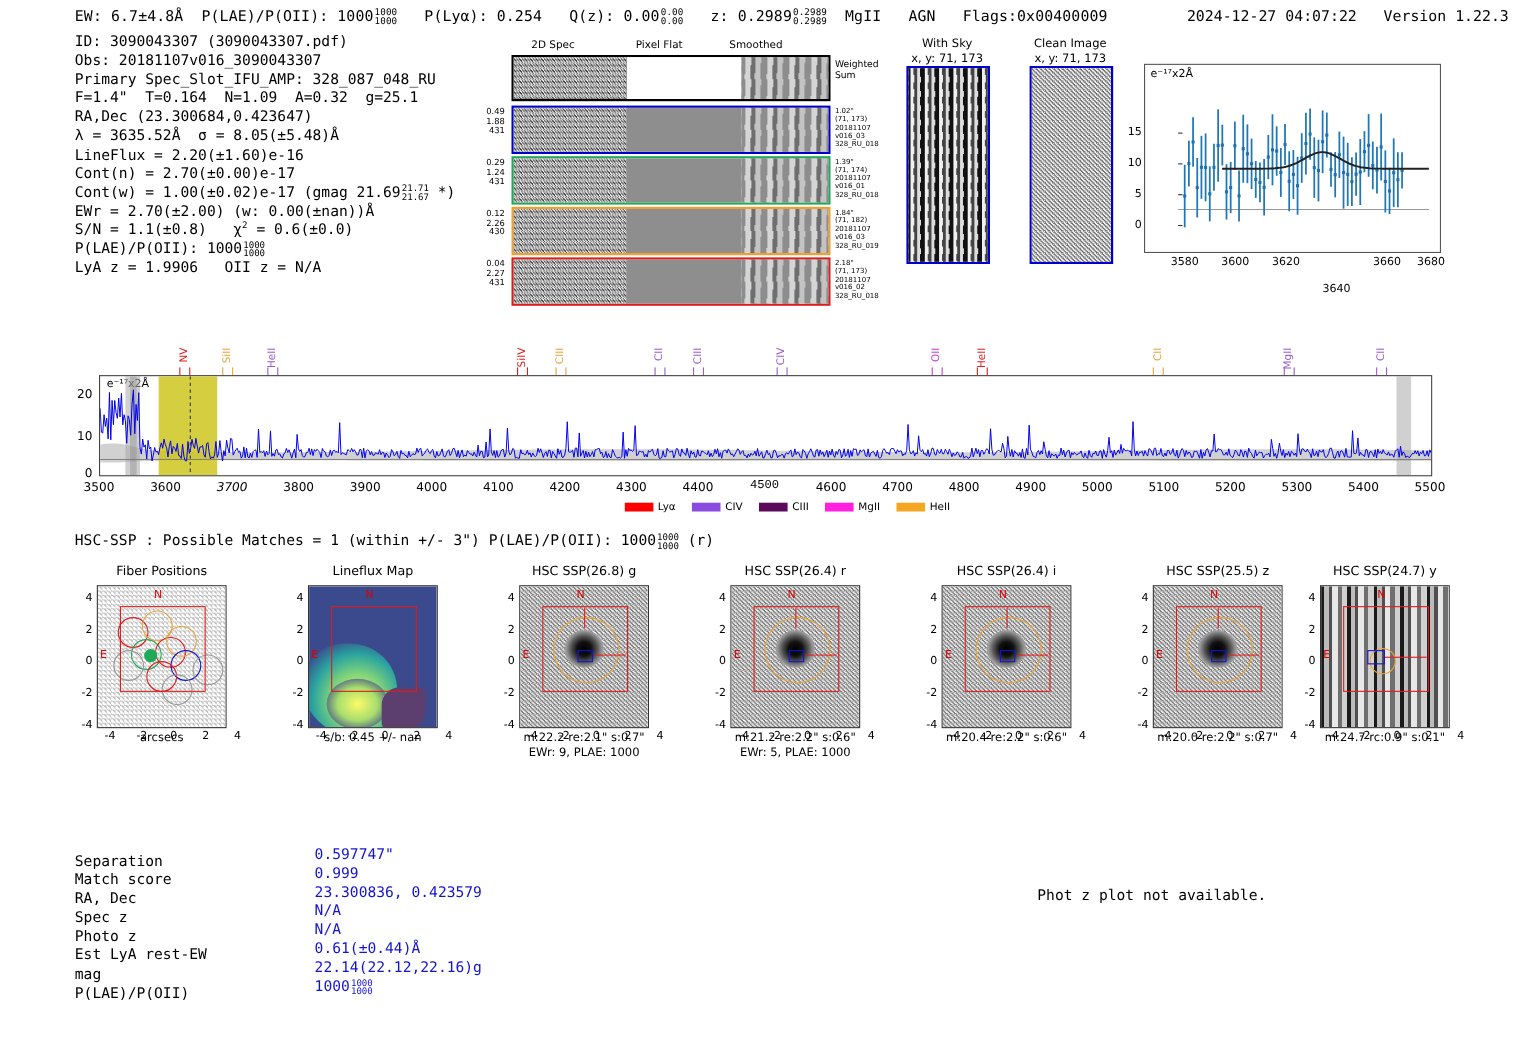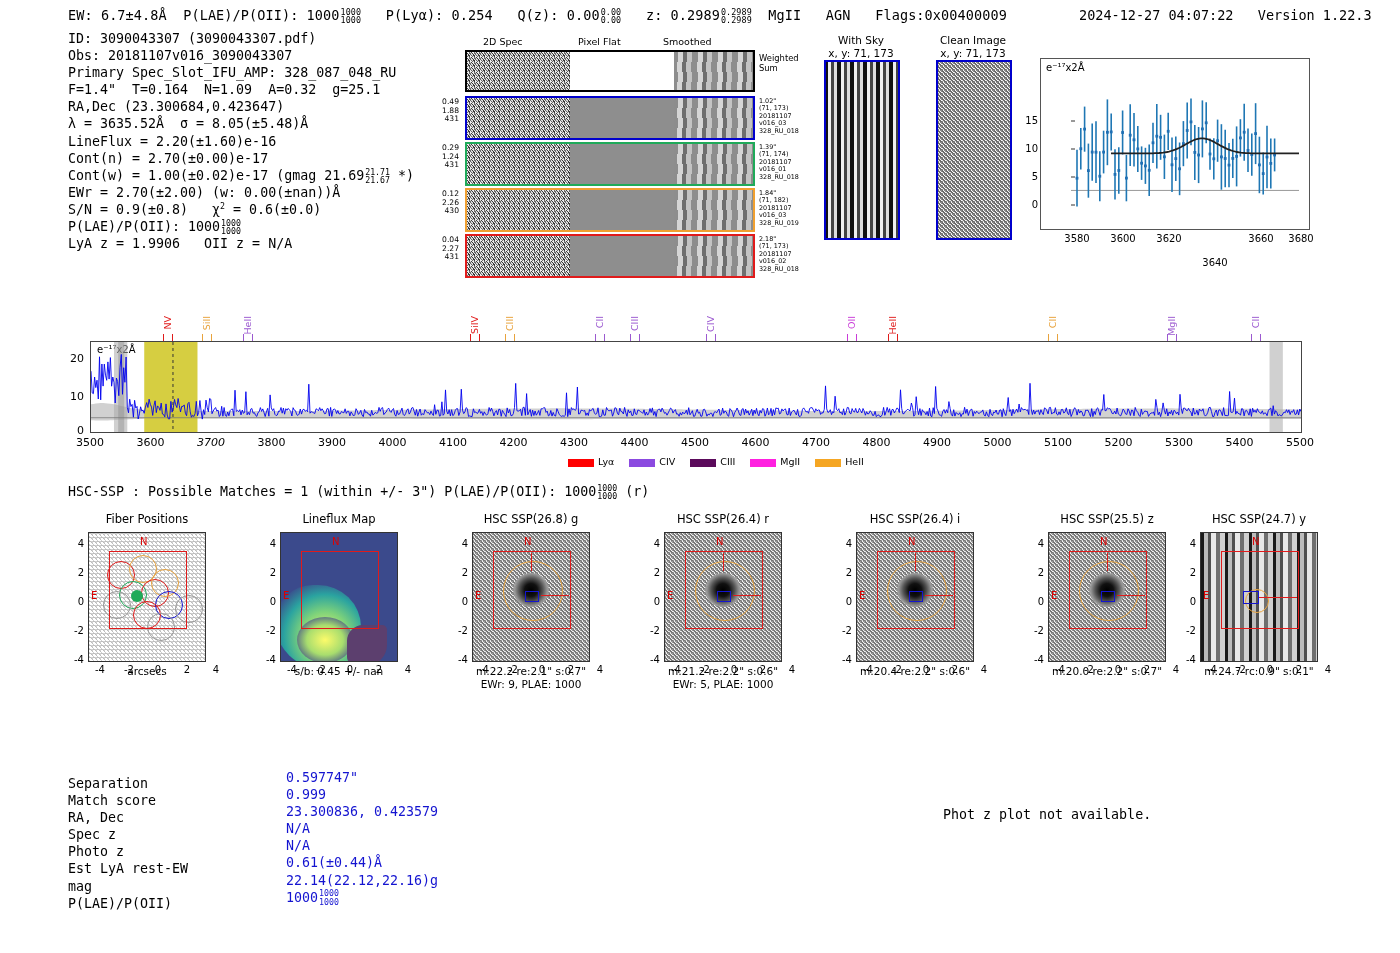--- a/index.html
+++ b/index.html
@@ -105,21 +105,21 @@
 <div class="abs mono" id="info-block"><span>ID: 3090043307 (3090043307.pdf)</span>
 <span>Obs: 20181107v016_3090043307</span>
 <span>Primary Spec_Slot_IFU_AMP: 328_087_048_RU</span>
 <span>F=1.4"  T=0.164  N=1.09  A=0.32  g=25.1</span>
 <span>RA,Dec (23.300684,0.423647)</span>
 <span>λ = 3635.52Å  σ = 8.05(±5.48)Å</span>
 <span>LineFlux = 2.20(±1.60)e-16</span>
 <span>Cont(n) = 2.70(±0.00)e-17</span>
 <span><span>Cont(w) = 1.00(±0.02)e-17 (gmag 21.69</span><span class="frac"><span>21.71</span><br><span>21.67</span></span><span> *)</span></span>
 <span>EWr = 2.70(±2.00) (w: 0.00(±nan))Å</span>
-<span><span>S/N = 0.9(±0.8)   χ</span><sup>2</sup><span> = 0.6(±0.0)</span></span>
+<span><span>S/N = 1.1(±0.8)   χ</span><sup>2</sup><span> = 0.6(±0.0)</span></span>
 <span><span>P(LAE)/P(OII): 1000</span><span class="frac"><span>1000</span><br><span>1000</span></span></span>
 <span>LyA z = 1.9906   OII z = N/A</span></div>
 
 <div class="abs" id="spec2d">
   <div class="striplbl" style="left:58px;top:0;">2D Spec</div>
   <div class="striplbl" style="left:153px;top:0;">Pixel Flat</div>
   <div class="striplbl" style="left:238px;top:0;">Smoothed</div>
 
   <div class="strip" style="top:14px;height:42px;border:2px solid #000;">
     <div class="seg segA noise"></div>
@@ -385,21 +385,21 @@
     <div class="xt abs" style="left: 68px; top: 436px;">3500</div>
     <div class="xt abs" style="left: 128.5px; top: 436px;">3600</div>
     <div class="xt abs" style="left: 189px; top: 436px; font-style: italic;">3700</div>
     <div class="xt abs" style="left: 249.5px; top: 436px;">3800</div>
     <div class="xt abs" style="left: 310px; top: 436px;">3900</div>
     <div class="xt abs" style="left: 370.5px; top: 436px;">4000</div>
     <div class="xt abs" style="left: 431px; top: 436px;">4100</div>
     <div class="xt abs" style="left: 491.5px; top: 436px;">4200</div>
     <div class="xt abs" style="left: 552px; top: 436px;">4300</div>
     <div class="xt abs" style="left: 612.5px; top: 436px;">4400</div>
-    <div class="xt abs" style="left: 673px; top: 436px;">4500</div>
+    <div class="xt abs" style="left: 673px; top: 436px; font-family: Liberation Mono, monospace;">4500</div>
     <div class="xt abs" style="left: 733.5px; top: 436px;">4600</div>
     <div class="xt abs" style="left: 794px; top: 436px;">4700</div>
     <div class="xt abs" style="left: 854.5px; top: 436px;">4800</div>
     <div class="xt abs" style="left: 915px; top: 436px;">4900</div>
     <div class="xt abs" style="left: 975.5px; top: 436px;">5000</div>
     <div class="xt abs" style="left: 1036px; top: 436px;">5100</div>
     <div class="xt abs" style="left: 1096.5px; top: 436px;">5200</div>
     <div class="xt abs" style="left: 1157px; top: 436px;">5300</div>
     <div class="xt abs" style="left: 1217.5px; top: 436px;">5400</div>
     <div class="xt abs" style="left: 1278px; top: 436px;">5500</div>

